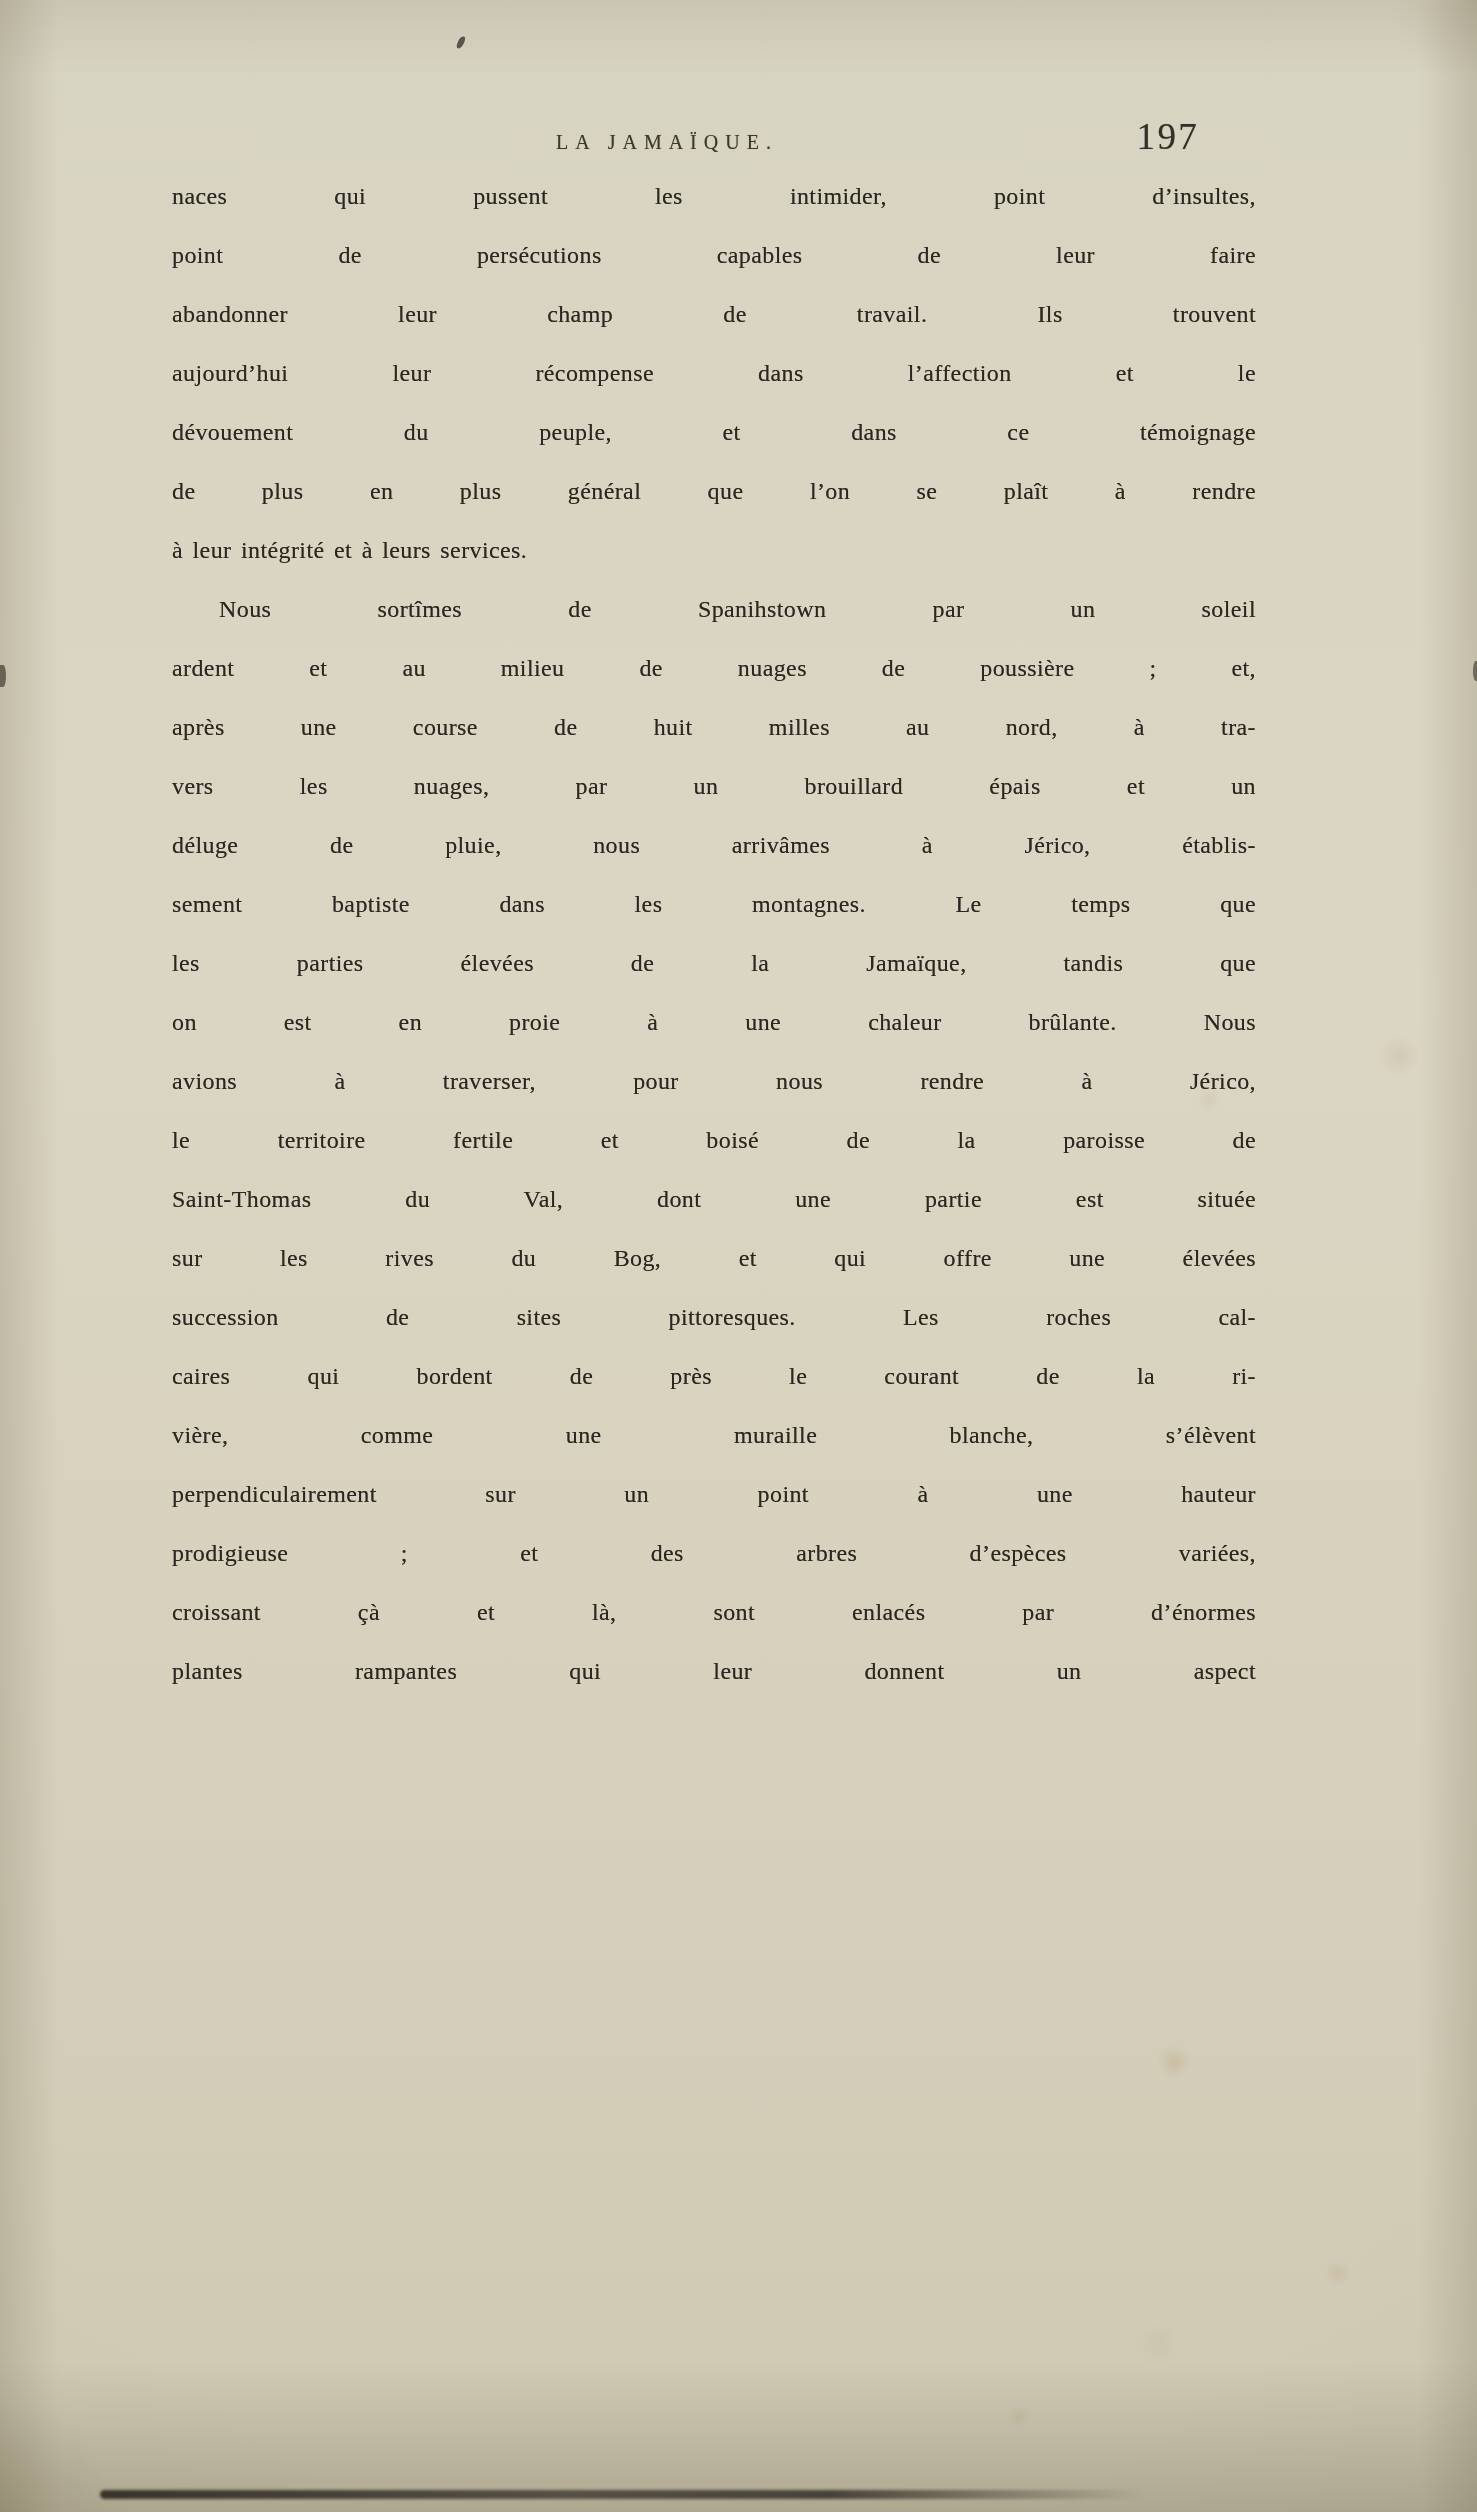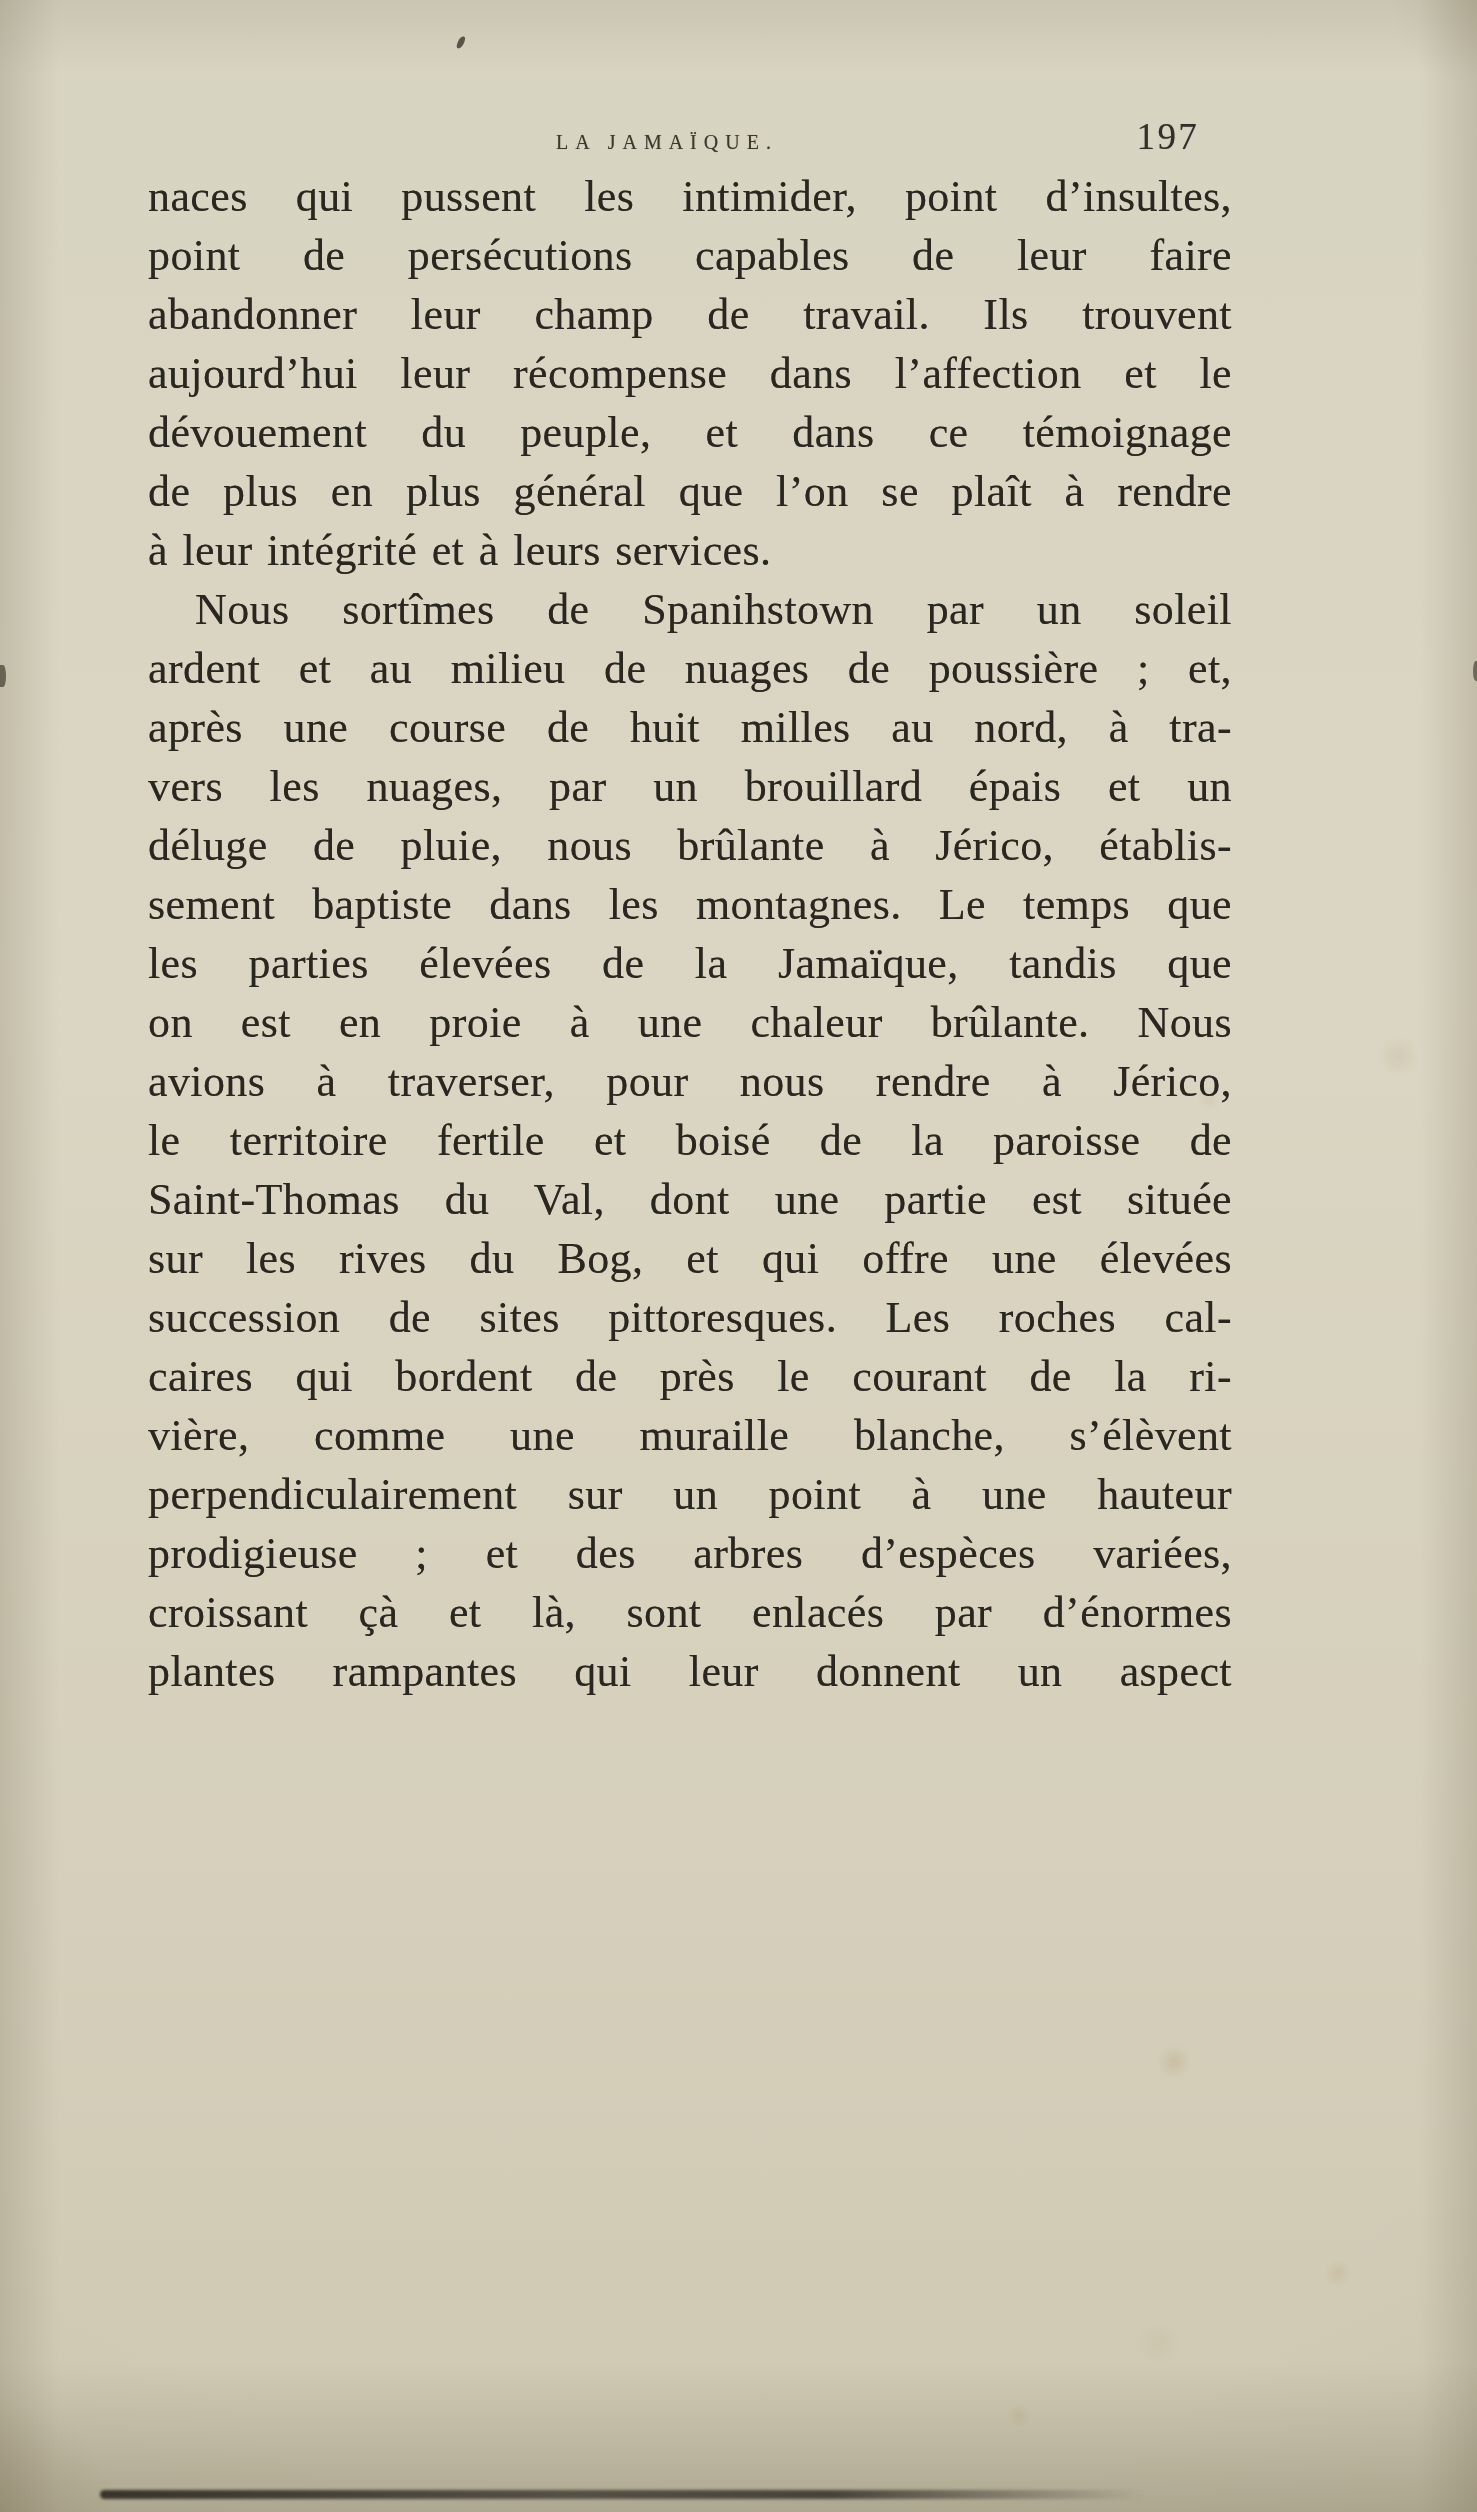--- a/index.html
+++ b/index.html
@@ -65,24 +65,24 @@
     font-size: 37px;
     letter-spacing: 2.3px;
     color: #33302a;
     text-shadow: 0 0 0.8px rgba(51,48,42,0.4);
   }
 
   
   .text-block {
     position: absolute;
     top: 167px;
-    left: 148px;
+    left: 172px;
     width: 1084px;
     color: #2a2720;
-    font-size: 44px;
+    font-size: 24px;
     letter-spacing: 0.4px;
     word-spacing: 3.1px;
     text-shadow: 0 0 0.5px rgba(42,39,32,0.55);
   }
   .text-line {
     height: 59px;
     line-height: 59px;
     text-align: justify;
     text-align-last: justify;
     white-space: nowrap;
@@ -166,21 +166,21 @@
       <div class="text-line">dévouement du peuple, et dans ce témoignage</div>
       <div class="text-line">de plus en plus général que l’on se plaît à rendre</div>
       <div class="text-line para-end">à leur intégrité et à leurs services.</div>
     </div>
 
     <div class="paragraph">
       <div class="text-line indent">Nous sortîmes de Spanihstown par un soleil</div>
       <div class="text-line">ardent et au milieu de nuages de poussière ; et,</div>
       <div class="text-line">après une course de huit milles au nord, à tra-</div>
       <div class="text-line">vers les nuages, par un brouillard épais et un</div>
-      <div class="text-line">déluge de pluie, nous brûlante à Jérico, établis-</div>
+      <div class="text-line">déluge de pluie, nous arrivâmes à Jérico, établis-</div>
       <div class="text-line">sement baptiste dans les montagnes. Le temps que</div>
       <div class="text-line">les parties élevées de la Jamaïque, tandis que</div>
       <div class="text-line">on est en proie à une chaleur brûlante. Nous</div>
       <div class="text-line">avions à traverser, pour nous rendre à Jérico,</div>
       <div class="text-line">le territoire fertile et boisé de la paroisse de</div>
       <div class="text-line">Saint-Thomas du Val, dont une partie est située</div>
       <div class="text-line">sur les rives du Bog, et qui offre une élevées</div>
       <div class="text-line">succession de sites pittoresques. Les roches cal-</div>
       <div class="text-line">caires qui bordent de près le courant de la ri-</div>
       <div class="text-line">vière, comme une muraille blanche, s’élèvent</div>

